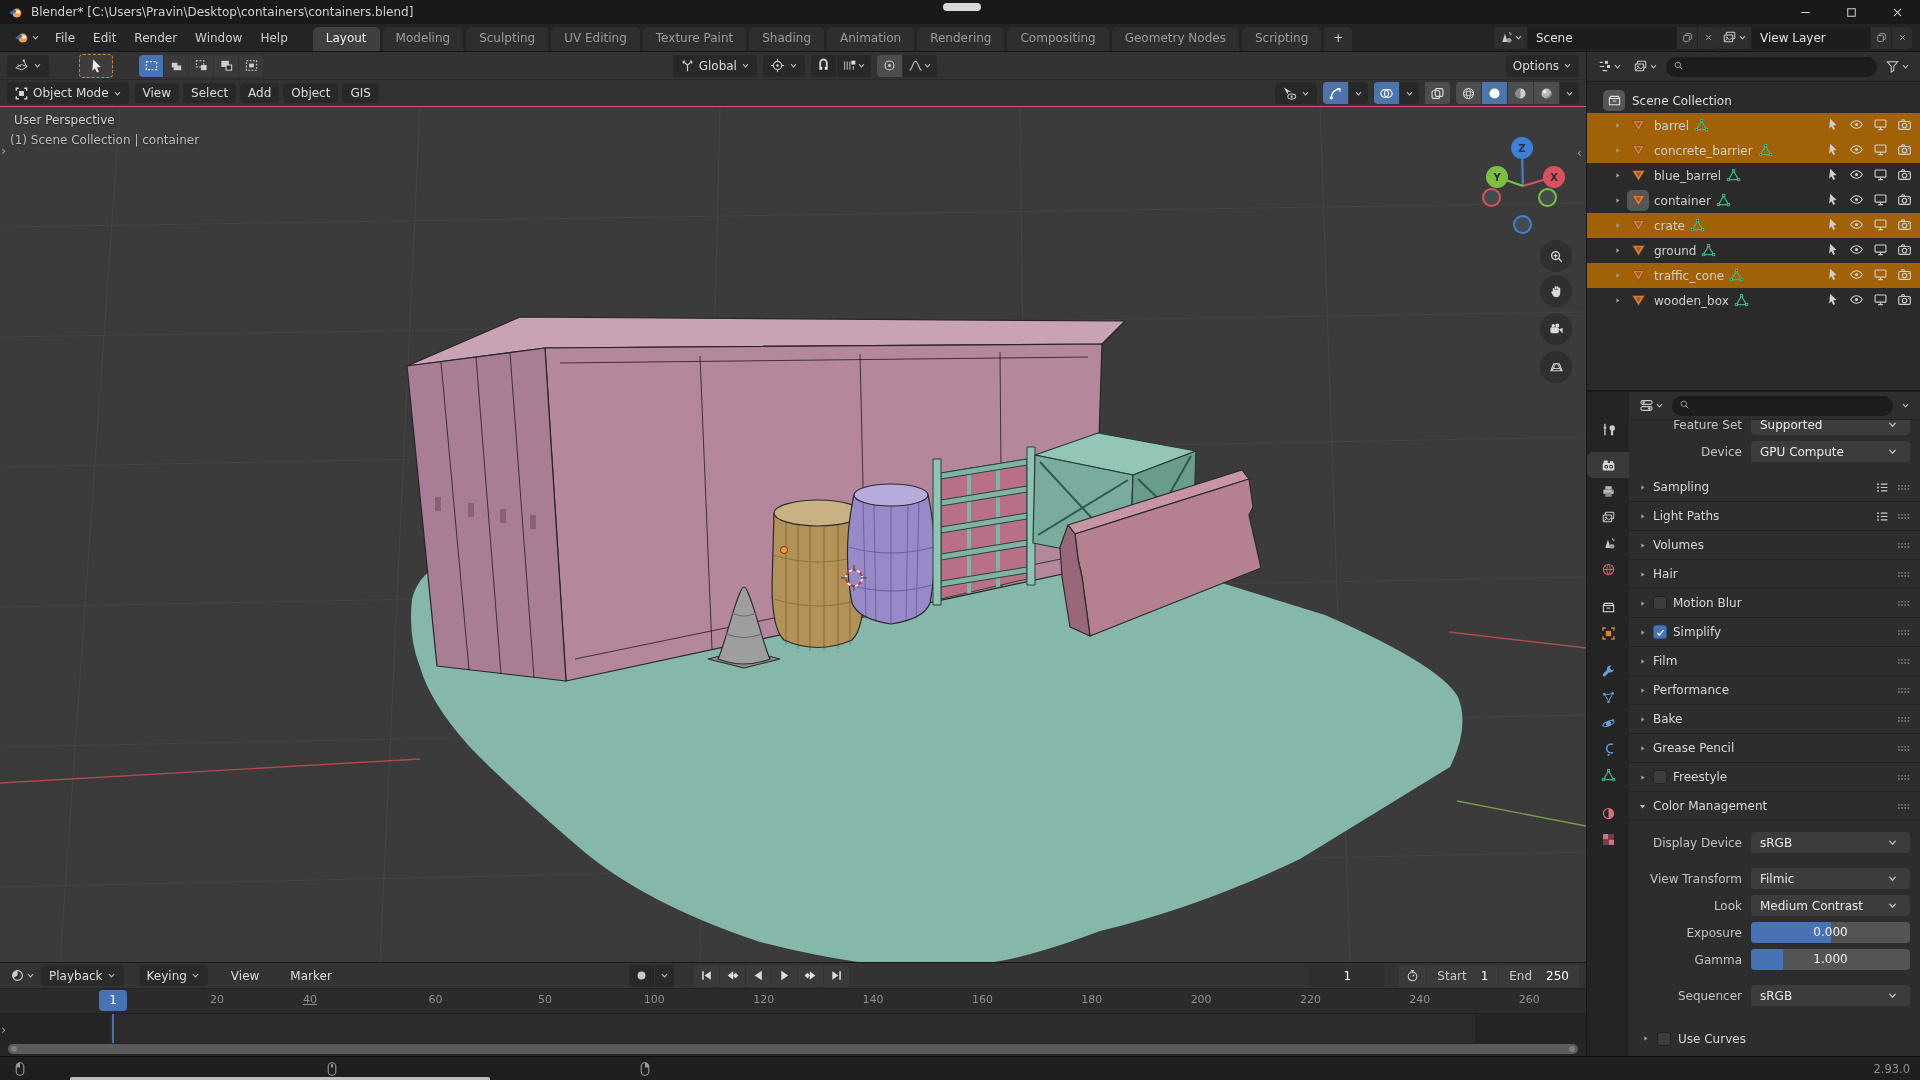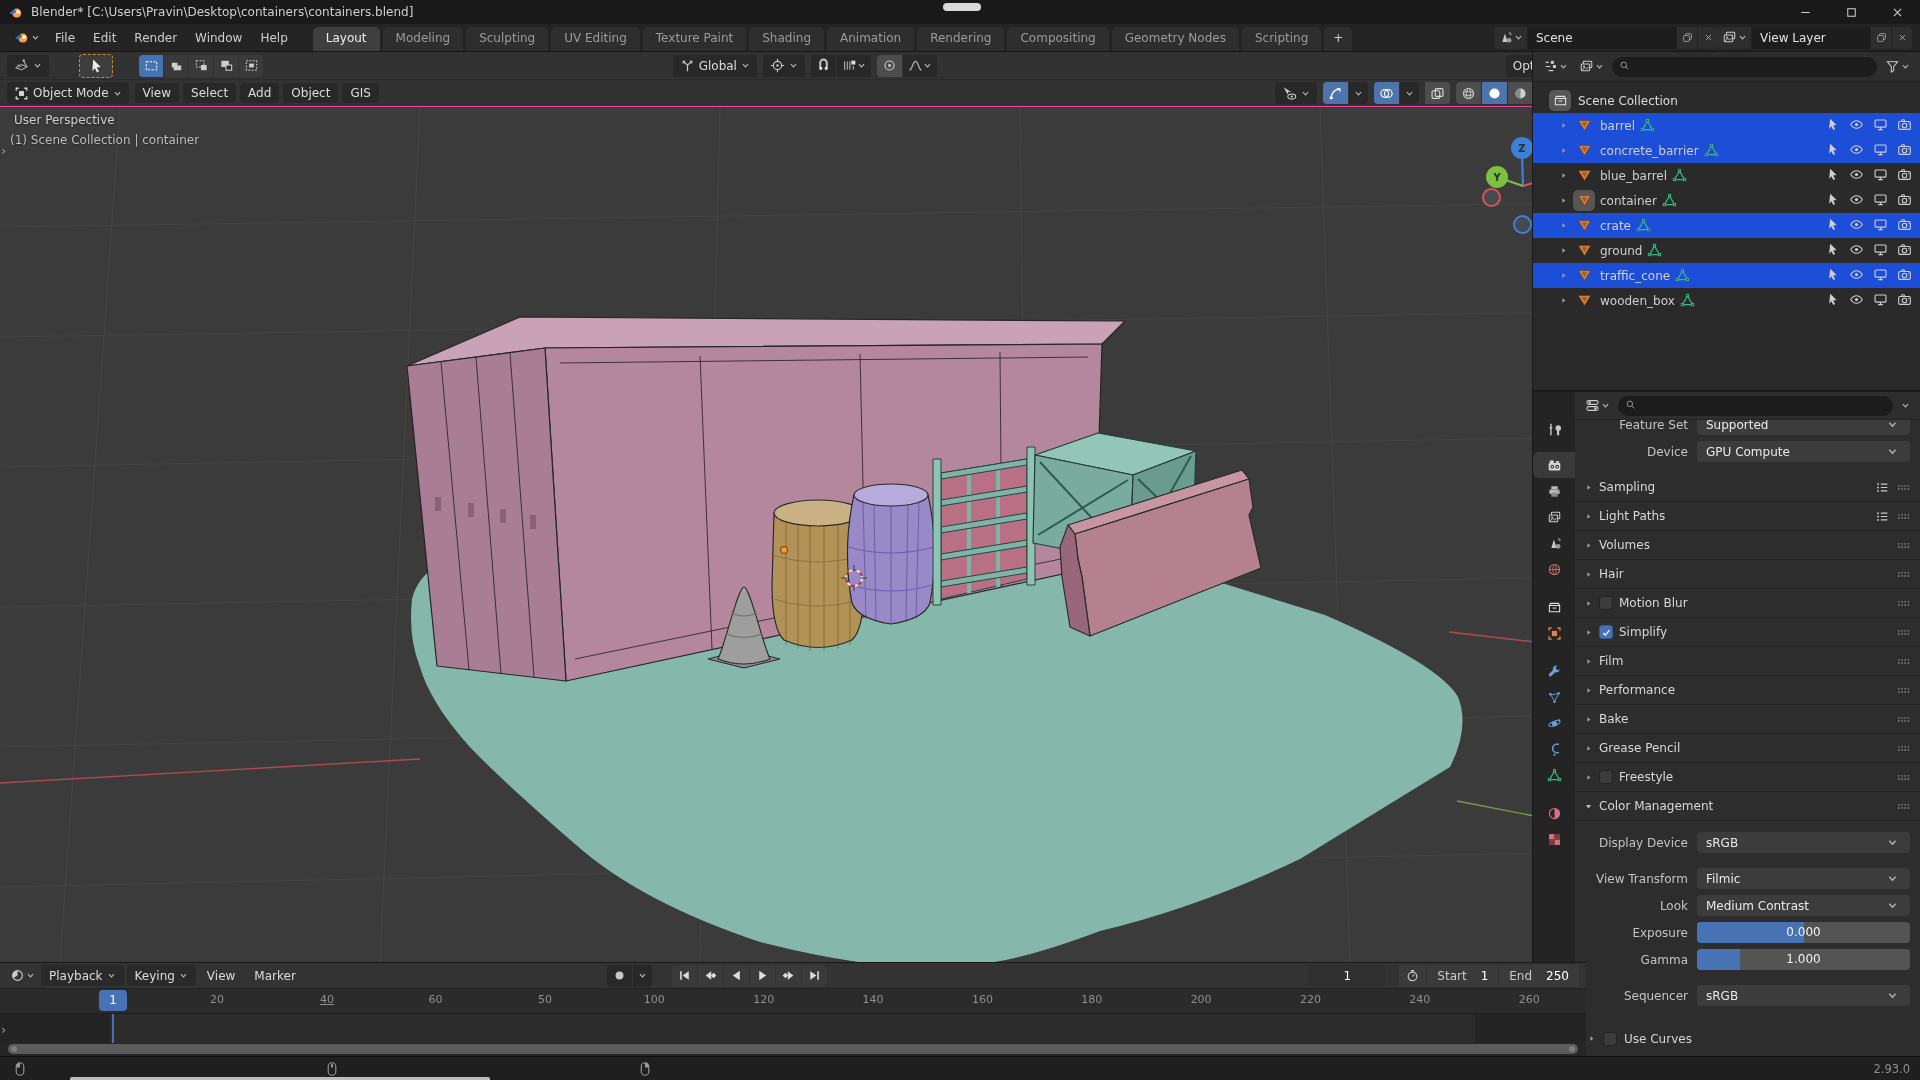--- a/index.html
+++ b/index.html
@@ -49,29 +49,29 @@
   .seg>div:first-child{border-radius:4px 0 0 4px;}
   .seg>div:last-child{border-radius:0 4px 4px 0;}
   .seg .on{background:#4e74ae;}
   .seg .lt{background:#4d4d4d;}
   #canvas{position:absolute;top:55px;left:0;right:0;bottom:0;overflow:hidden;background:#3b3b3b;}
   .ovl-text{position:absolute;color:#cfcfcf;font-size:12px;text-shadow:0 1px 2px rgba(0,0,0,.4);}
   .gball{position:absolute;width:22px;height:22px;border-radius:50%;display:flex;align-items:center;justify-content:center;font-size:10px;font-weight:bold;color:#26303c;}
   .gball.neg{width:19px;height:19px;background:#46494d;}
   .navbtn{position:absolute;width:32px;height:32px;border-radius:50%;background:rgba(46,46,46,.85);display:flex;align-items:center;justify-content:center;}
   
-  #rightpanel{position:absolute;top:52px;right:0;width:388px;height:1004px;background:#2a2a2a;border-left:1px solid #191919;}
+  #rightpanel{position:absolute;top:52px;right:0;width:334px;height:1004px;background:#2a2a2a;border-left:1px solid #191919;}
   #outliner{position:absolute;top:0;left:0;right:0;height:338px;overflow:hidden;}
   .ohead{height:30px;background:#2e2e2e;display:flex;align-items:center;gap:5px;padding:0 7px;border-bottom:1px solid #212121;}
   .ohbtn{display:flex;align-items:center;gap:1px;padding:2px 3px;border-radius:4px;}
   .osearch{flex:1;height:20px;background:#1c1c1c;border:none;border-radius:10px;color:#ccc;padding:0 8px 0 26px;outline:none;font-size:12px;font-family:inherit;}
   .osearchwrap{flex:1;position:relative;display:flex;}
   .osearchwrap .ic{position:absolute;left:7px;top:3px;}
   .orow{height:25px;display:flex;align-items:center;padding:0 6px 0 26px;gap:5px;color:#cfcfcf;}
-  .orow.alt{background:#1d4ed8;}
+  .orow.alt{background:#a16207;}
   .orow .name{white-space:nowrap;}
   .orow .sp{flex:1;}
   .orow .tg{display:flex;gap:9px;margin-right:2px;}
   .iconbox{display:flex;align-items:center;justify-content:center;width:22px;height:21px;border-radius:5px;}
   .iconbox.hl{background:#565656;}
   .rootrow{height:25px;display:flex;align-items:center;gap:7px;padding-left:16px;color:#dedede;margin-top:6px;}
   
   #props{position:absolute;top:338px;left:0;right:0;bottom:0;background:#2d2d2d;border-top:2px solid #191919;display:flex;}
   #ptabs{width:42px;background:#242424;display:flex;flex-direction:column;align-items:center;padding-top:24px;}
   .ptab{width:42px;height:26px;display:flex;align-items:center;justify-content:center;}
@@ -1803,21 +1803,21 @@
               <circle cx="8" cy="8" r="5.2" stroke="#ccc" stroke-width="1.2" fill="none"></circle>
               <path d="M8 8V2.8a5.2 5.2 0 00-4.5 7.8z" fill="#ccc"></path>
             </svg>
           </span>
         <span class="ic xs">
             <svg viewBox="0 0 16 16" xmlns="http://www.w3.org/2000/svg">
               <path d="M3.5 5.5l4.5 5 4.5-5" stroke="#bbb" stroke-width="1.8" fill="none"></path>
             </svg>
           </span>
       </div>
-      <div id="tmenus" class="row" style="gap:3px;">
+      <div id="tmenus" class="row" style="gap:15px;">
           <div class="tbtn">
             <span>Playback</span>
             <span class="ic xs">
               <svg viewBox="0 0 16 16" xmlns="http://www.w3.org/2000/svg">
                 <path d="M3.5 5.5l4.5 5 4.5-5" stroke="#bbb" stroke-width="1.8" fill="none"></path>
               </svg>
             </span>
           </div>
           <div class="tbtn">
             <span>Keying</span>
@@ -1914,21 +1914,21 @@
         </div>
         <div>
           <span class="lab">End</span>
           <span class="val">250</span>
         </div>
       </div>
     </div>
     <div class="truler" id="truler">
       <div id="playhead">1</div>
     <div class="rnum" style="left: 216.892px;">20</div>
-        <div class="rnum" style="left: 327px; text-decoration: underline;">40</div>
+        <div class="rnum" style="left: 310px; text-decoration: underline;">40</div>
         <div class="rnum" style="left: 435.612px;">60</div>
         <div class="rnum" style="left: 544.972px;">50</div>
         <div class="rnum" style="left: 654.332px;">100</div>
         <div class="rnum" style="left: 763.692px;">120</div>
         <div class="rnum" style="left: 873.052px;">140</div>
         <div class="rnum" style="left: 982.412px;">160</div>
         <div class="rnum" style="left: 1091.77px;">180</div>
         <div class="rnum" style="left: 1201.13px;">200</div>
         <div class="rnum" style="left: 1310.49px;">220</div>
         <div class="rnum" style="left: 1419.85px;">240</div>

